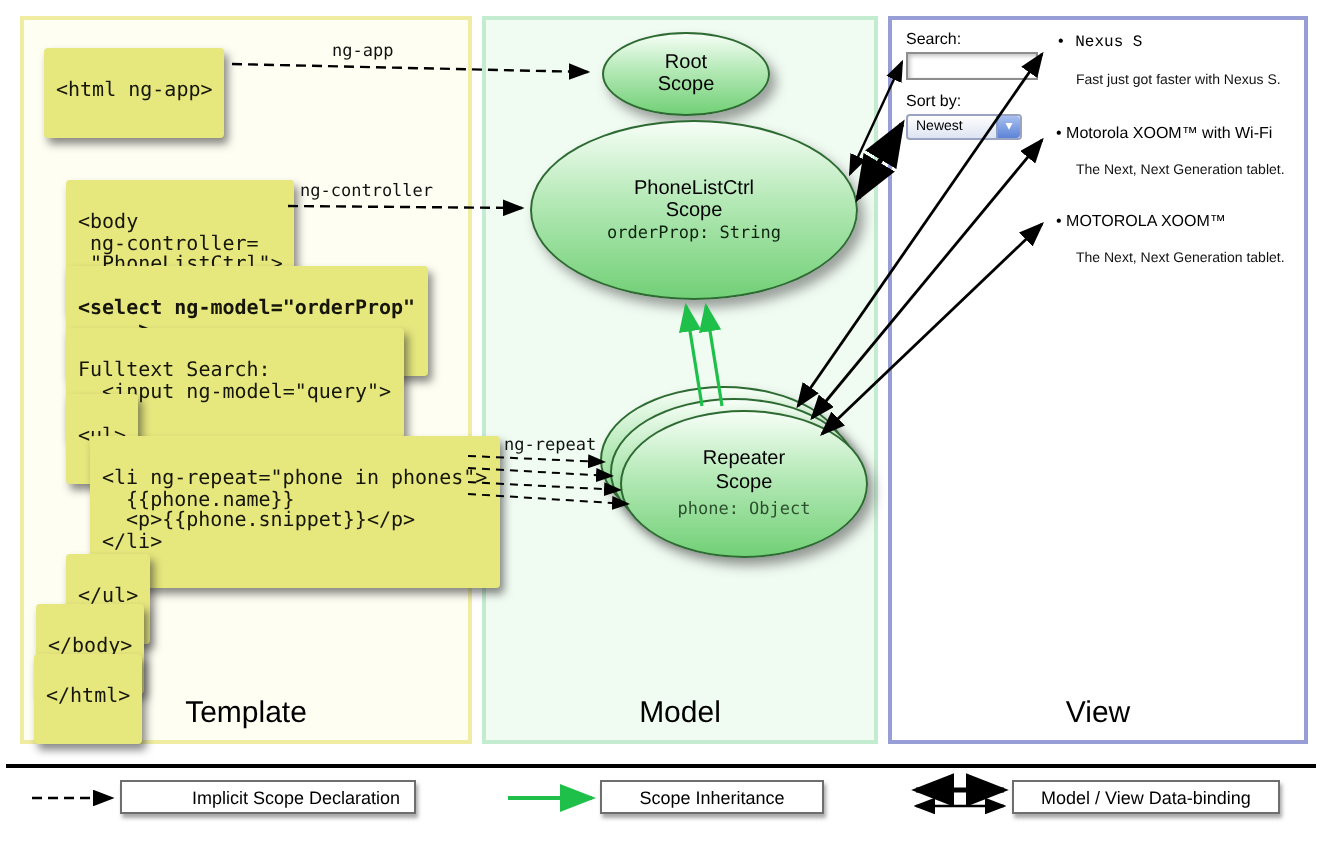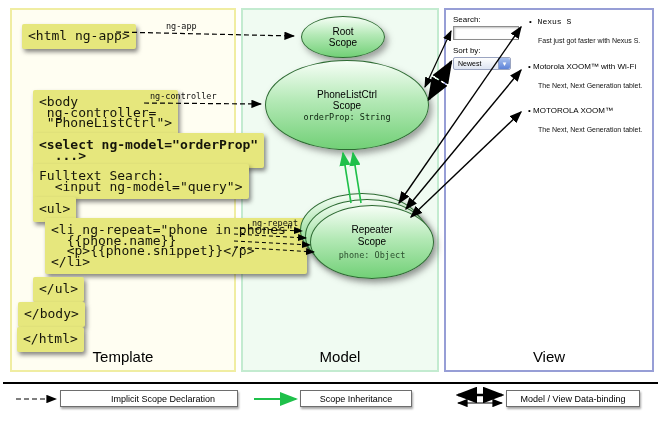--- a/index.html
+++ b/index.html
@@ -6,21 +6,21 @@
   html,body { width:661px; height:425px; }
   body { position:relative; background:#fff; font-family:"Liberation Sans",sans-serif; overflow:hidden; }
 
   .col { position:absolute; z-index:1; }
   .col-template { left:10px; top:8px; width:226px; height:364px; background:#fffef2; border:2px solid #f0eda2; }
   .col-model    { left:241px; top:8px; width:198px; height:364px; background:#f0fbf2; border:2px solid #c3ebd0; }
   .col-view     { left:444px; top:8px; width:210px; height:364px; background:#ffffff; border:2px solid #979ed6; }
   .col-label { position:absolute; bottom:5px; left:0; width:100%; text-align:center; font-size:15px; color:#000; }
 
   .code { position:absolute; background:#e6e77d; color:#15150a; font-family:"DejaVu Sans Mono",monospace;
-          font-size:13px; line-height:10.5px; padding:7px 6px; white-space:pre; border-radius:2px;
+          font-size:10px; line-height:10.5px; padding:17px 6px; white-space:pre; border-radius:2px;
           box-shadow:2px 3px 4px rgba(40,40,40,.55); z-index:2; }
   .code.bold { font-weight:bold; }
 
   .ellipse { position:absolute; border:1px solid #2e6b33; border-radius:50%;
              background:linear-gradient(180deg,#f6fef6 0%,#b4e9b6 45%,#72d077 100%);
              box-shadow:3px 4px 6px rgba(70,70,70,.5);
              display:flex; flex-direction:column; align-items:center; justify-content:center; z-index:2; }
   .etitle { font-size:10px; line-height:11.5px; color:#000; text-align:center; white-space:pre-line; }
   .eprops { font-family:"DejaVu Sans Mono",monospace; font-size:8.5px; line-height:10px; color:#2c4f2e;
             white-space:pre; text-align:left; margin-top:3px; }
@@ -141,15 +141,15 @@
   <path d="M521,70 L406,209" stroke="#000" stroke-width="1.4" fill="none" marker-start="url(#mb)" marker-end="url(#mb)"></path>
   <path d="M521,112 L411,217" stroke="#000" stroke-width="1.4" fill="none" marker-start="url(#mb)" marker-end="url(#mb)"></path>
 
   <path d="M16,399 L56,399" stroke="#000" stroke-width="1.2" stroke-dasharray="5,3" fill="none" marker-end="url(#mb)"></path>
   <path d="M254,399 L296,399" stroke="#1fc04a" stroke-width="2" fill="none" marker-end="url(#mg)"></path>
   <path d="M458,395 L502,395" stroke="#000" stroke-width="2.4" fill="none" marker-start="url(#mb)" marker-end="url(#mb)"></path>
   <path d="M458,403 L502,403" stroke="#000" stroke-width="1.2" fill="none" marker-start="url(#mb)" marker-end="url(#mb)"></path>
 </svg>
 
 <div class="legend-line"></div>
-<div class="legend-box" style="left:60px;  width:178px;padding-left:28px;">Implicit Scope Declaration</div>
+<div class="legend-box" style="left:60px;  width:148px;padding-left:28px;">Implicit Scope Declaration</div>
 <div class="legend-box" style="left:300px; width:112px;">Scope Inheritance</div>
 <div class="legend-box" style="left:506px; width:134px;">Model / View Data-binding</div>
 
 </body></html>

